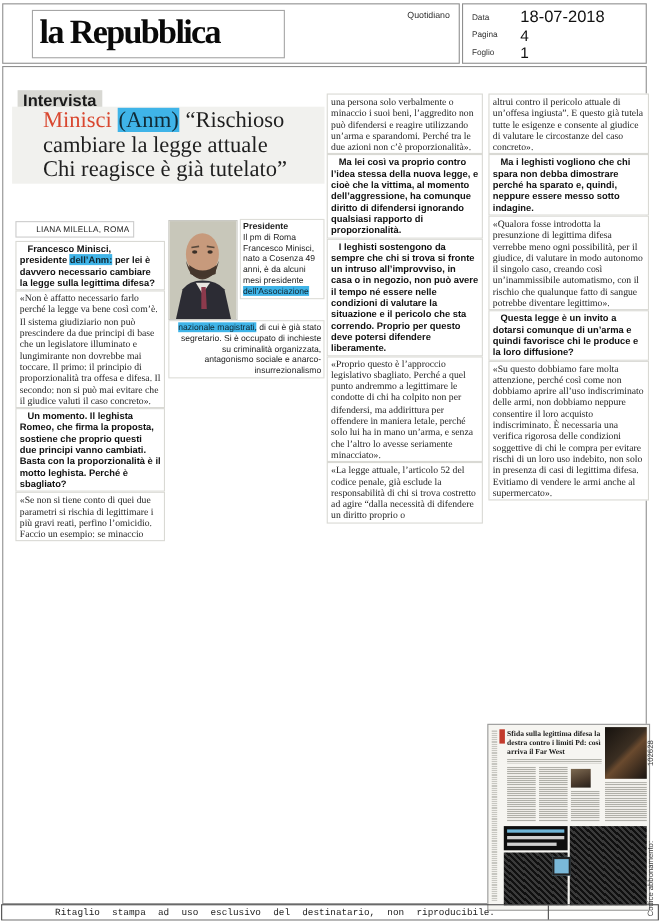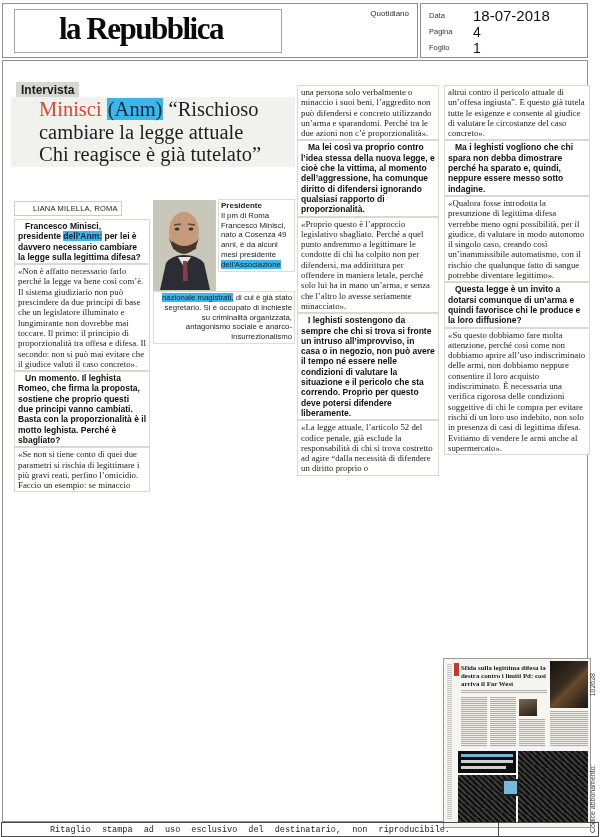--- a/index.html
+++ b/index.html
@@ -10,21 +10,21 @@
   .tblock{border:1px solid #d9d9d4;padding:1px 3px;background:#fff;box-sizing:border-box;}
   .serif{font-family:"Liberation Serif",serif;font-size:8.8px;line-height:10.3px;color:#1d1d1d;
          text-align:left;}
   .q{font-family:"Liberation Sans",sans-serif;font-weight:bold;font-size:8.5px;line-height:10.3px;
      color:#101010;text-indent:7px;}
   .hl{background:#3fb4e8;color:#102630;}
   .masthead{font-family:"Liberation Serif",serif;font-weight:bold;font-size:31px;
             letter-spacing:-1.5px;color:#0a0a0a;}
   .hdr-label{font-size:7.5px;color:#333;}
   .hdr-value{font-size:14px;color:#111;}
-  .kicker{background:#d8d8d3;font-weight:bold;font-size:12px;padding:1px 5px;color:#1a1a1a;}
+  .kicker{background:#d8d8d3;font-weight:bold;font-size:15px;padding:1px 5px;color:#1a1a1a;}
   .headline{font-family:"Liberation Serif",serif;font-size:20.5px;line-height:22.5px;color:#1f1f1f;}
   .headline .speaker{color:#d9472f;}
   .headline .org{background:#3fb4e8;color:#102a36;padding:0 1px;}
   .byline{border:1px solid #ccc;font-size:7.5px;padding:2px 3px;letter-spacing:.2px;}
   .byline b{font-weight:normal;padding-left:15px;}
   .cap{font-size:7.8px;line-height:9.8px;color:#222;}
   .cap b{font-size:8px;}
   .col{display:flex;flex-direction:column;}
   .noise-v{background-image:repeating-linear-gradient(to bottom,#989890 0px,#989890 1px,#eceae6 1px,#eceae6 2px);}
   .noise-dark{background-image:repeating-linear-gradient(43deg,#101010 0 2px,#3a3a3a 2px 4px);}
@@ -32,21 +32,21 @@
                   line-height:7.8px;color:#1b1b1b;}
   .codice{display:flex;justify-content:space-between;align-items:center;font-size:7px;color:#3c3c3c;}
   .footer-strip{font-family:"Liberation Mono",monospace;font-size:8.5px;color:#222;}
 </style>
 </head>
 <body>
 
 <div class="page">
 
   <div class="abs box" style="left:2px;top:3px;width:414px;height:53px;">
-    <div class="abs box" style="left:11px;top:5px;width:228px;height:42px;border-color:#a6a6a6;padding-left:38px;">
+    <div class="abs box" style="left:26px;top:5px;width:228px;height:42px;border-color:#a6a6a6;">
       <div class="masthead" style="padding:1px 0 0 6px;">la Repubblica</div>
     </div>
     <div class="abs" style="right:8px;top:5px;font-size:8px;color:#2e2e2e;text-align:center;">Quotidiano</div>
   </div>
 
   <div class="abs box" style="left:420px;top:3px;width:166px;height:53px;">
     <div class="abs hdr-label" style="left:8px;top:7px;">Data</div>
     <div class="abs hdr-value" style="left:52px;top:3px;font-size:15px;">18-07-2018</div>
     <div class="abs hdr-label" style="left:8px;top:23px;">Pagina</div>
     <div class="abs hdr-value" style="left:52px;top:20px;">4</div>
@@ -96,24 +96,24 @@
       <span>Il pm di Roma Francesco Minisci, nato a Cosenza 49 anni, è da alcuni mesi presidente </span><span class="hl">dell’Associazione</span>
     </div>
   </div>
   <div class="abs" style="left:153px;top:291px;width:142px;">
     <div class="cap" style="border:1px solid #ddddd8;padding:1px 2px;text-align:right;">
       <span class="hl">nazionale magistrati,</span><span> di cui è già stato segretario. Si è occupato di inchieste su criminalità organizzata, antagonismo sociale e anarco-insurrezionalismo</span>
     </div>
   </div>
 
   <div class="abs col" style="left:297px;top:85px;width:142px;">
-    <div class="tblock serif">una persona solo verbalmente o minaccio i suoi beni, l’aggredito non può difendersi e concreto utilizzando un’arma e sparandomi. Perché tra le due azioni non c’è proporzionalità».</div>
+    <div class="tblock serif">una persona solo verbalmente o minaccio i suoi beni, l’aggredito non può difendersi e reagire utilizzando un’arma e sparandomi. Perché tra le due azioni non c’è proporzionalità».</div>
     <div class="tblock q">Ma lei così va proprio contro l’idea stessa della nuova legge, e cioè che la vittima, al momento dell’aggressione, ha comunque diritto di difendersi ignorando qualsiasi rapporto di proporzionalità.</div>
+    <div class="tblock q">I leghisti sostengono da sempre che chi si trova si fronte un intruso all’improvviso, in casa o in negozio, non può avere il tempo né essere nelle condizioni di valutare la situazione e il pericolo che sta correndo. Proprio per questo deve potersi difendere liberamente.</div>
     <div class="tblock serif">«Proprio questo è l’approccio legislativo sbagliato. Perché a quel punto andremmo a legittimare le condotte di chi ha colpito non per difendersi, ma addirittura per offendere in maniera letale, perché solo lui ha in mano un’arma, e senza che l’altro lo avesse seriamente minacciato».</div>
-    <div class="tblock q">I leghisti sostengono da sempre che chi si trova si fronte un intruso all’improvviso, in casa o in negozio, non può avere il tempo né essere nelle condizioni di valutare la situazione e il pericolo che sta correndo. Proprio per questo deve potersi difendere liberamente.</div>
     <div class="tblock serif">«La legge attuale, l’articolo 52 del codice penale, già esclude la responsabilità di chi si trova costretto ad agire “dalla necessità di difendere un diritto proprio o</div>
   </div>
 
   <div class="abs col" style="left:444px;top:85px;width:146px;">
     <div class="tblock serif">altrui contro il pericolo attuale di un’offesa ingiusta”. E questo già tutela tutte le esigenze e consente al giudice di valutare le circostanze del caso concreto».</div>
     <div class="tblock q">Ma i leghisti vogliono che chi spara non debba dimostrare perché ha sparato e, quindi, neppure essere messo sotto indagine.</div>
     <div class="tblock serif">«Qualora fosse introdotta la presunzione di legittima difesa verrebbe meno ogni possibilità, per il giudice, di valutare in modo autonomo il singolo caso, creando così un’inammissibile automatismo, con il rischio che qualunque fatto di sangue potrebbe diventare legittimo».</div>
     <div class="tblock q">Questa legge è un invito a dotarsi comunque di un’arma e quindi favorisce chi le produce e la loro diffusione?</div>
     <div class="tblock serif">«Su questo dobbiamo fare molta attenzione, perché così come non dobbiamo aprire all’uso indiscriminato delle armi, non dobbiamo neppure consentire il loro acquisto indiscriminato. È necessaria una verifica rigorosa delle condizioni soggettive di chi le compra per evitare rischi di un loro uso indebito, non solo in presenza di casi di legittima difesa. Evitiamo di vendere le armi anche al supermercato».</div>
   </div>

